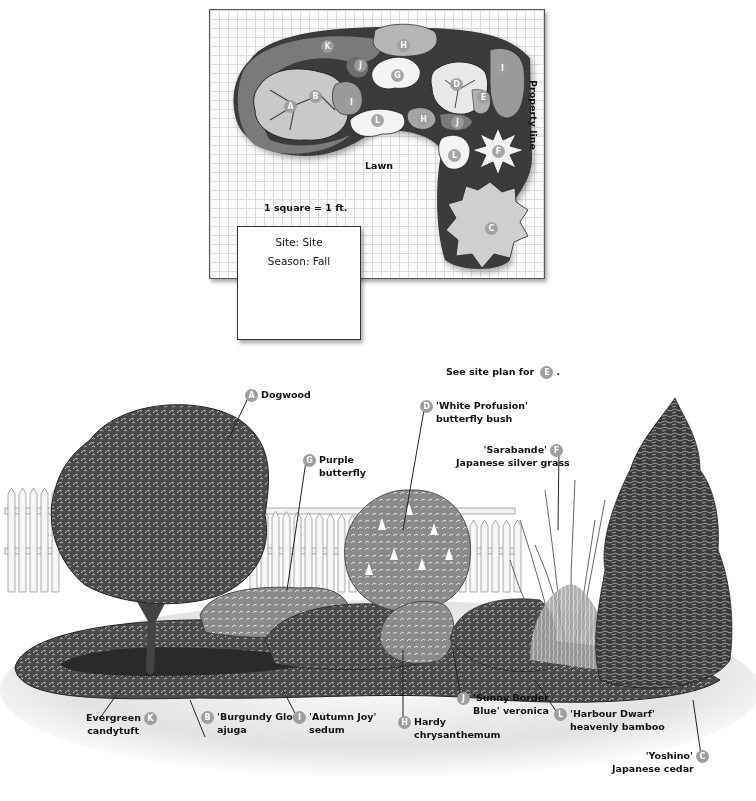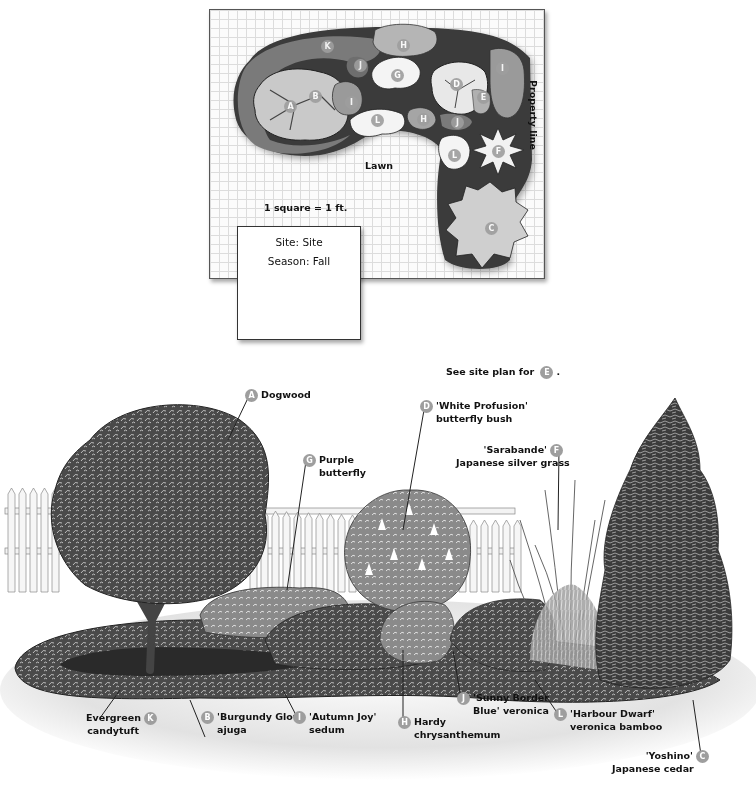--- a/index.html
+++ b/index.html
@@ -283,19 +283,19 @@
   <span style="padding-left:19px">chrysanthemum</span>
 </div>
 
 <div class="abs callout" style="left:454px;top:692px;">
   <span class="badge">J</span><span>'Sunny Border</span><br>
   <span style="padding-left:19px">Blue' veronica</span>
 </div>
 
 <div class="abs callout" style="left:551px;top:708px;">
   <span class="badge">L</span><span>'Harbour Dwarf'</span><br>
-  <span style="padding-left:19px">veronica bamboo</span>
+  <span style="padding-left:19px">heavenly bamboo</span>
 </div>
 
 <div class="abs callout" style="left:612px;top:750px;text-align:right;width:100px;">
   <span>'Yoshino'</span><span class="badge">C</span><br>
   <span style="padding-right:19px">Japanese cedar</span>
 </div>
 
 </body></html>

